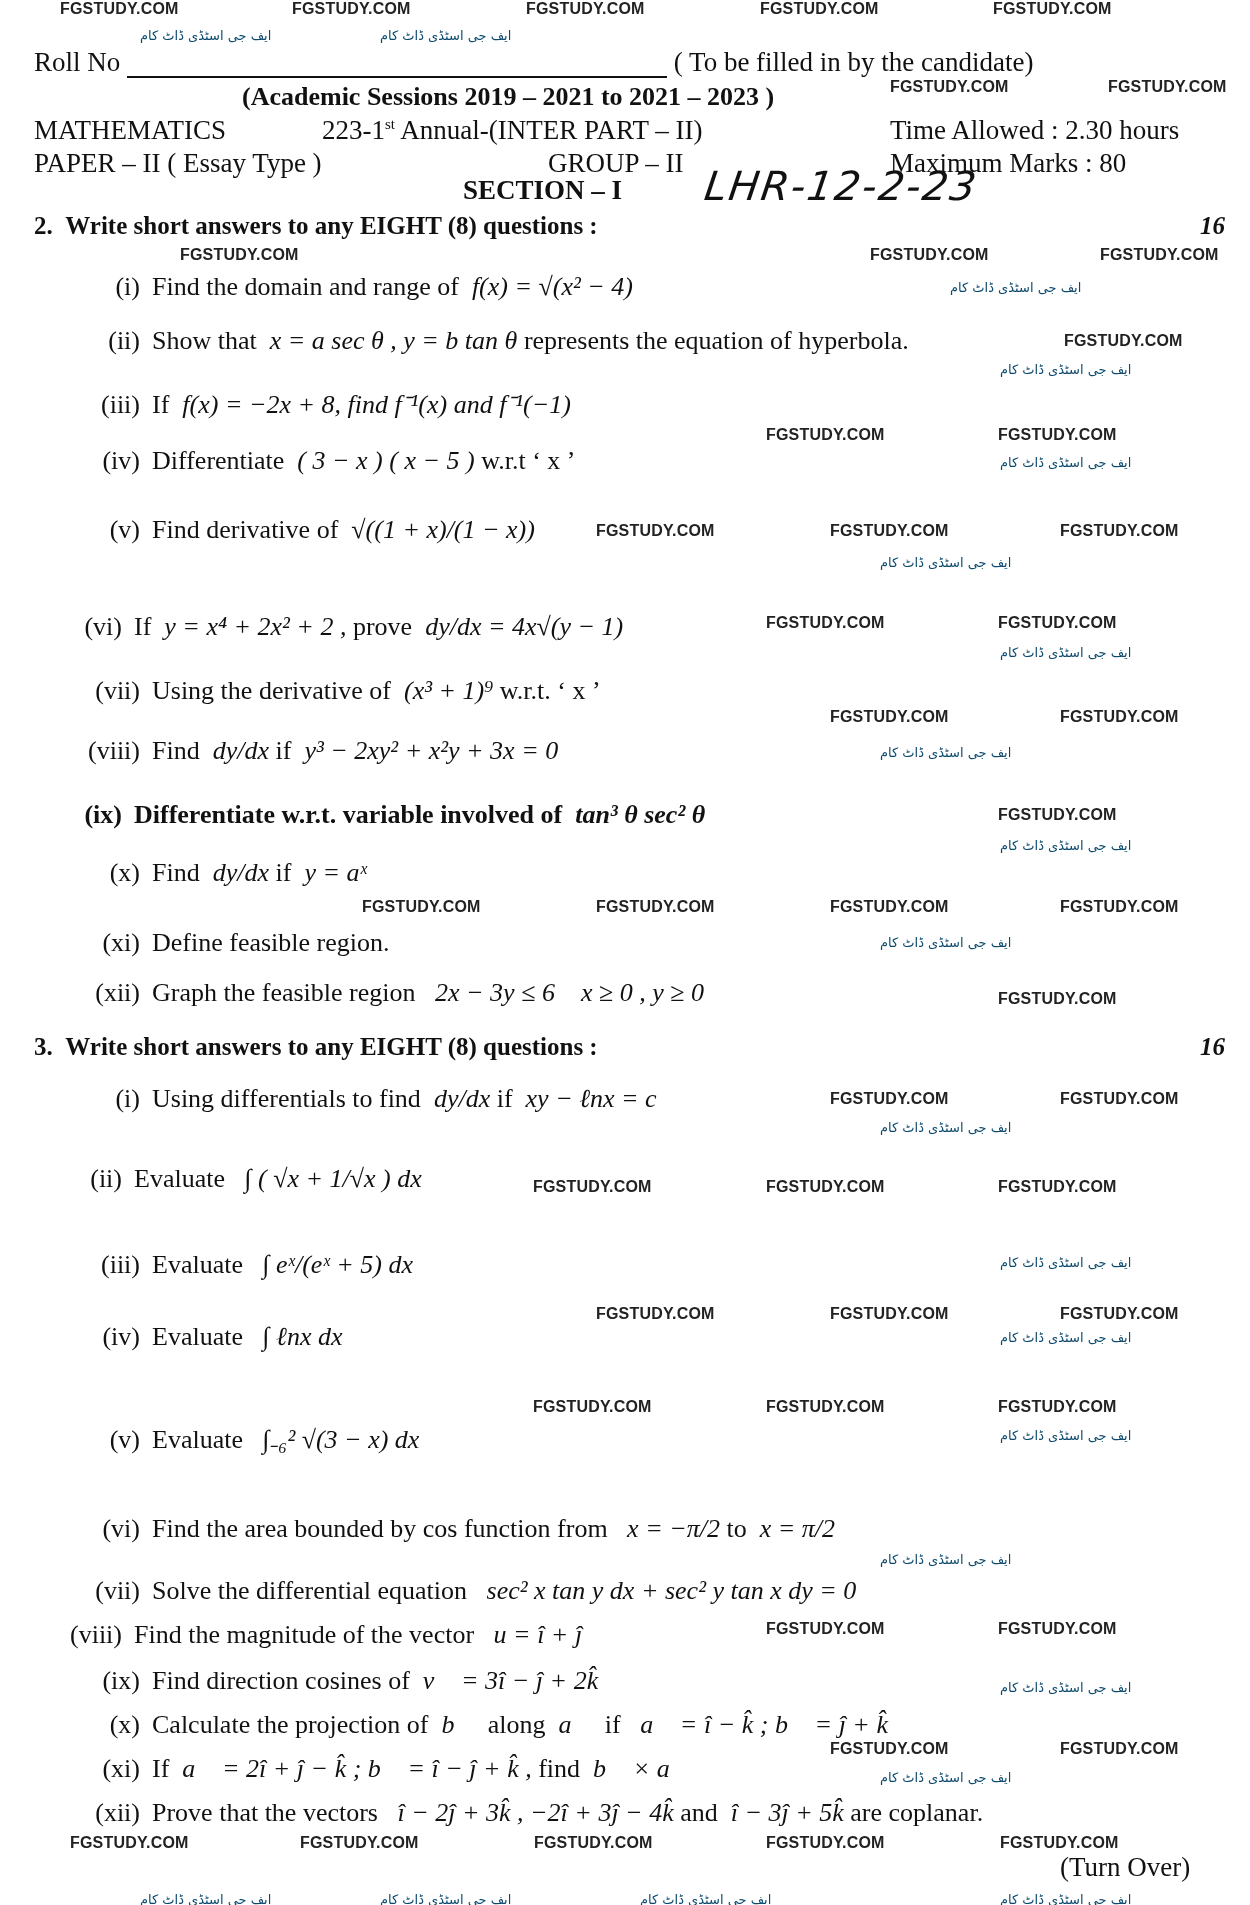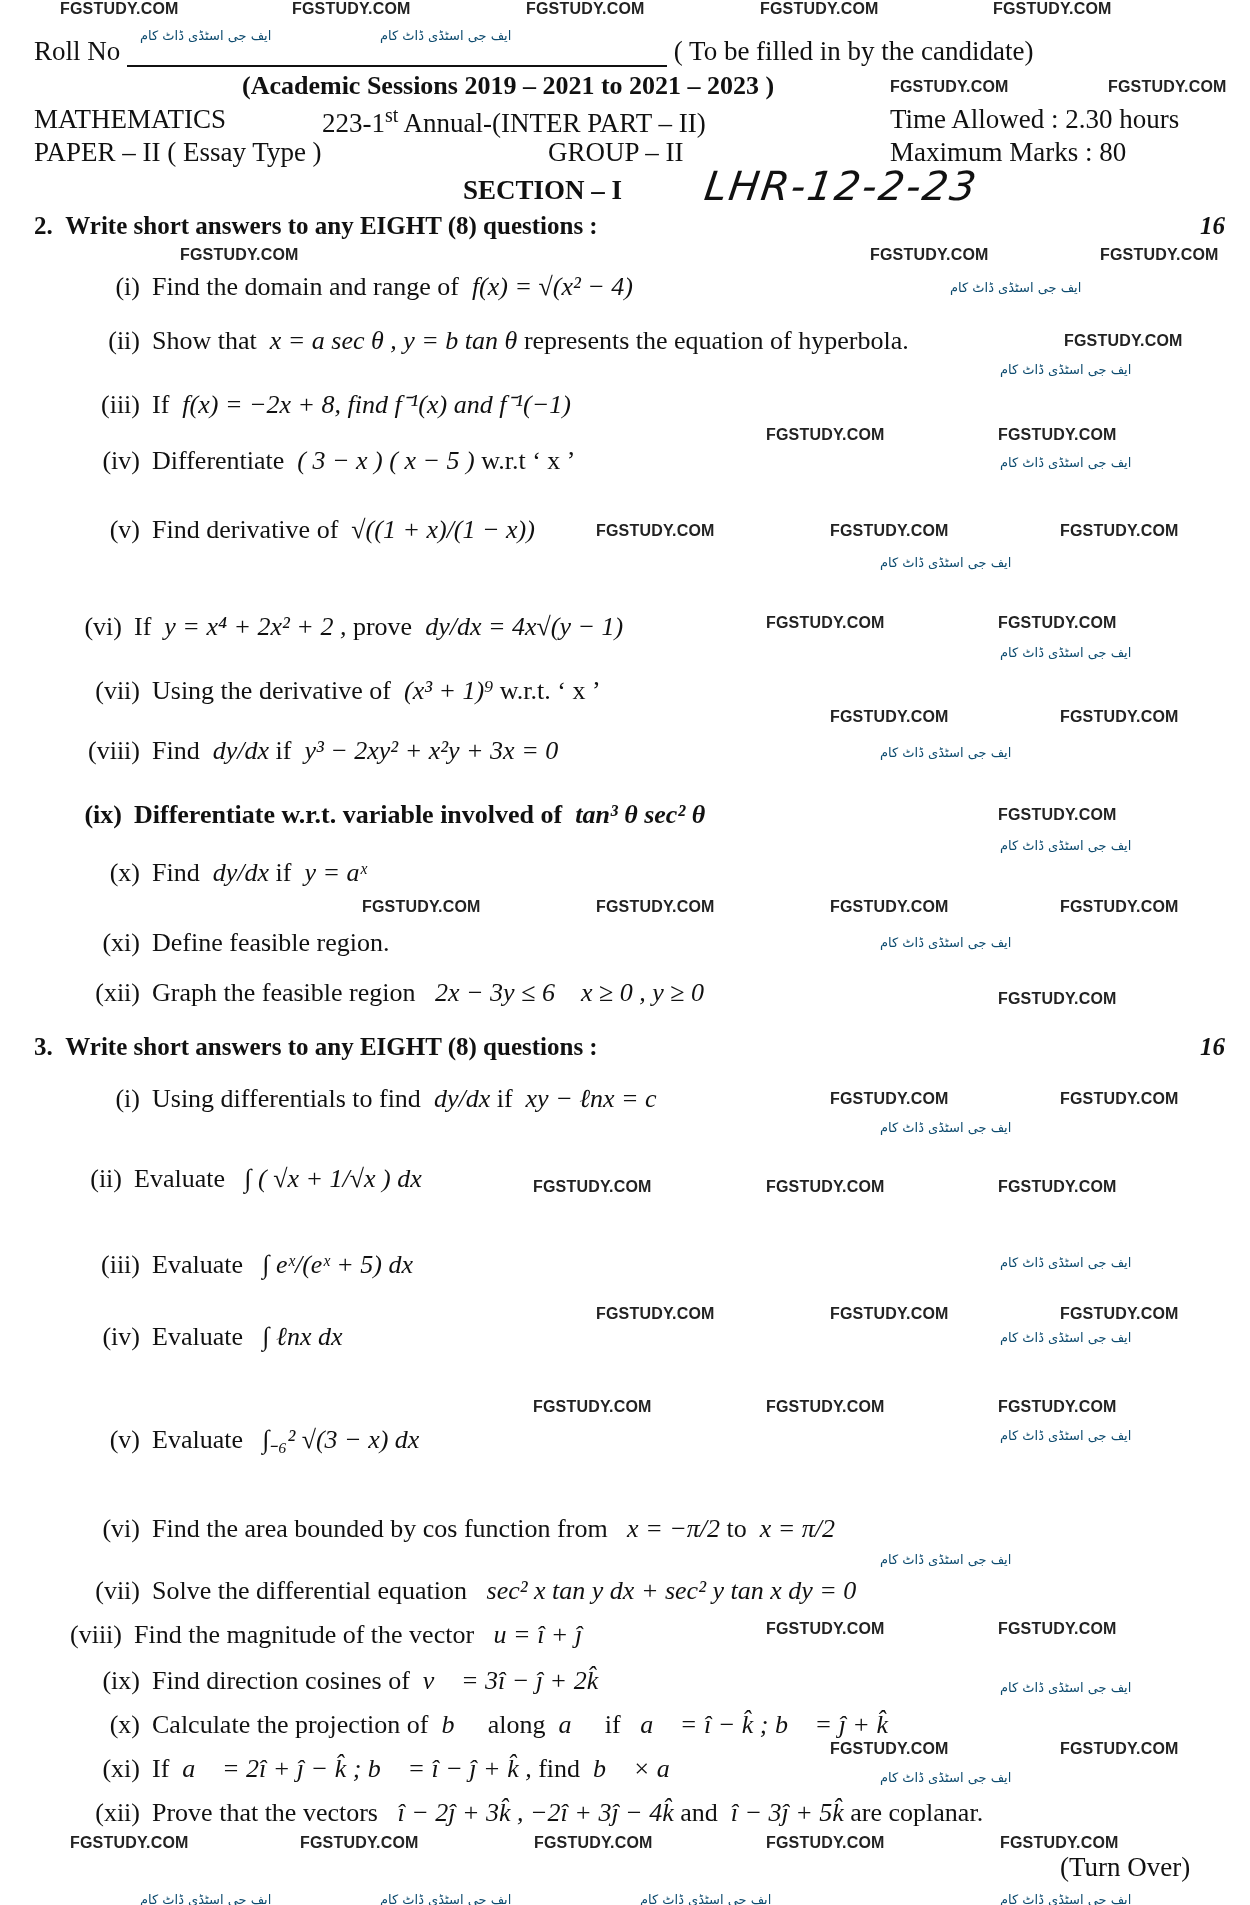--- a/index.html
+++ b/index.html
@@ -1,21 +1,21 @@
 <!DOCTYPE html>
 <html><head>
 <meta charset="utf-8">
 <style>
   html, body { margin:0; padding:0; background:#ffffff; }
   body { width:1250px; height:1905px; position:relative; overflow:hidden;
          font-family:"Liberation Serif", serif; color:#111; }
   .abs { position:absolute; white-space:nowrap; }
   .wm { font-family:"Liberation Sans", sans-serif; font-weight:bold; font-size:16px; color:#222; letter-spacing:0.2px; }
   .urdu { font-family:"DejaVu Sans", sans-serif; font-size:13px; color:#0c4a6e; direction:rtl; }
-  .hdr { font-size:27px; }
+  .hdr { font-size:27px;margin-top:11px; }
   .bold { font-weight:bold; }
   .q { font-size:26px; }
   .qnum { display:inline-block; min-width:60px; text-align:right; margin-right:12px; }
   .qhead { font-size:25px; font-weight:bold; }
   .math { font-style:italic; }
   .line { border-bottom:2px solid #111; display:inline-block; width:540px; height:24px; vertical-align:bottom; }
   .hand { font-family:"DejaVu Sans", sans-serif; font-size:40px; font-style:italic; letter-spacing:2px; transform:skewX(-8deg); }
   .marks { font-size:25px; font-weight:bold;font-style:italic; }
 </style>
 </head>
@@ -34,21 +34,21 @@
 </div>
 <div class="abs urdu" style="top:28px;left:140px;">ایف جی اسٹڈی ڈاٹ کام</div>
 <div class="abs urdu" style="top:28px;left:380px;">ایف جی اسٹڈی ڈاٹ کام</div>
 
 <div class="abs hdr bold" style="top:71px;left:242px;font-size:26px;">(Academic Sessions 2019 – 2021 to 2021 – 2023 )</div>
 <div class="abs wm" style="top:78px;left:890px;">FGSTUDY.COM</div>
 <div class="abs wm" style="top:78px;left:1108px;">FGSTUDY.COM</div>
 
 <div class="abs hdr" style="top:104px;left:34px;">MATHEMATICS</div>
 <div class="abs hdr" style="top:104px;left:322px;">
-  <span>223-1</span><sup style="font-size:20px;">st</sup><span> Annual-(INTER PART – II)</span>
+  <span>223-1</span><sup style="font-size:15px;">st</sup><span> Annual-(INTER PART – II)</span>
 </div>
 <div class="abs hdr" style="top:104px;left:890px;">Time Allowed  :  2.30 hours</div>
 
 <div class="abs hdr" style="top:137px;left:34px;">PAPER – II ( Essay Type )</div>
 <div class="abs hdr" style="top:137px;left:548px;">GROUP – II</div>
 <div class="abs hdr" style="top:137px;left:890px;">Maximum Marks  :  80</div>
 
 <div class="abs bold" style="top:175px;left:463px;font-size:27px;">SECTION – I</div>
 <div class="abs hand" style="top:163px;left:705px;">LHR-12-2-23</div>
 

